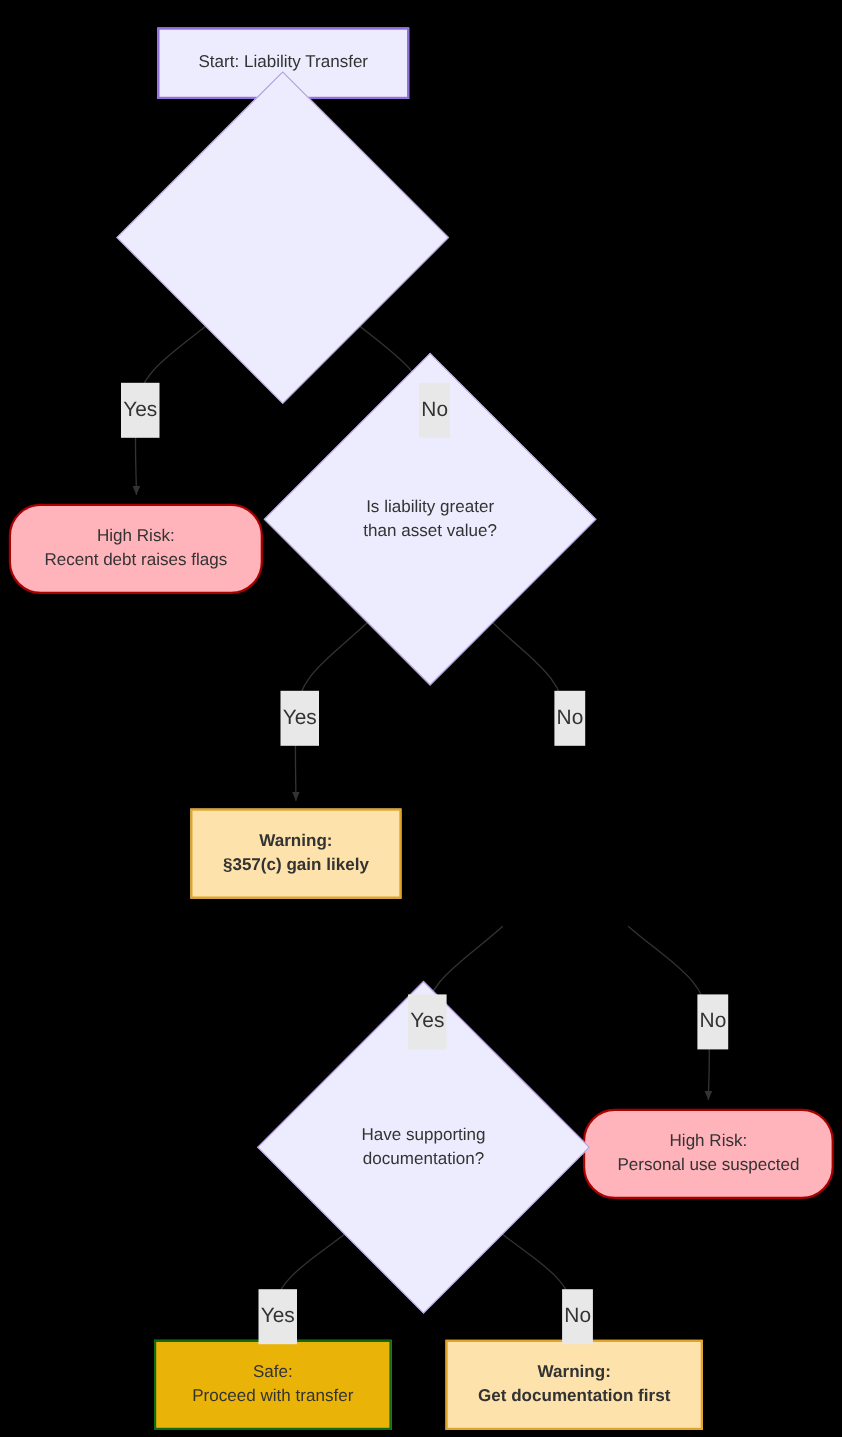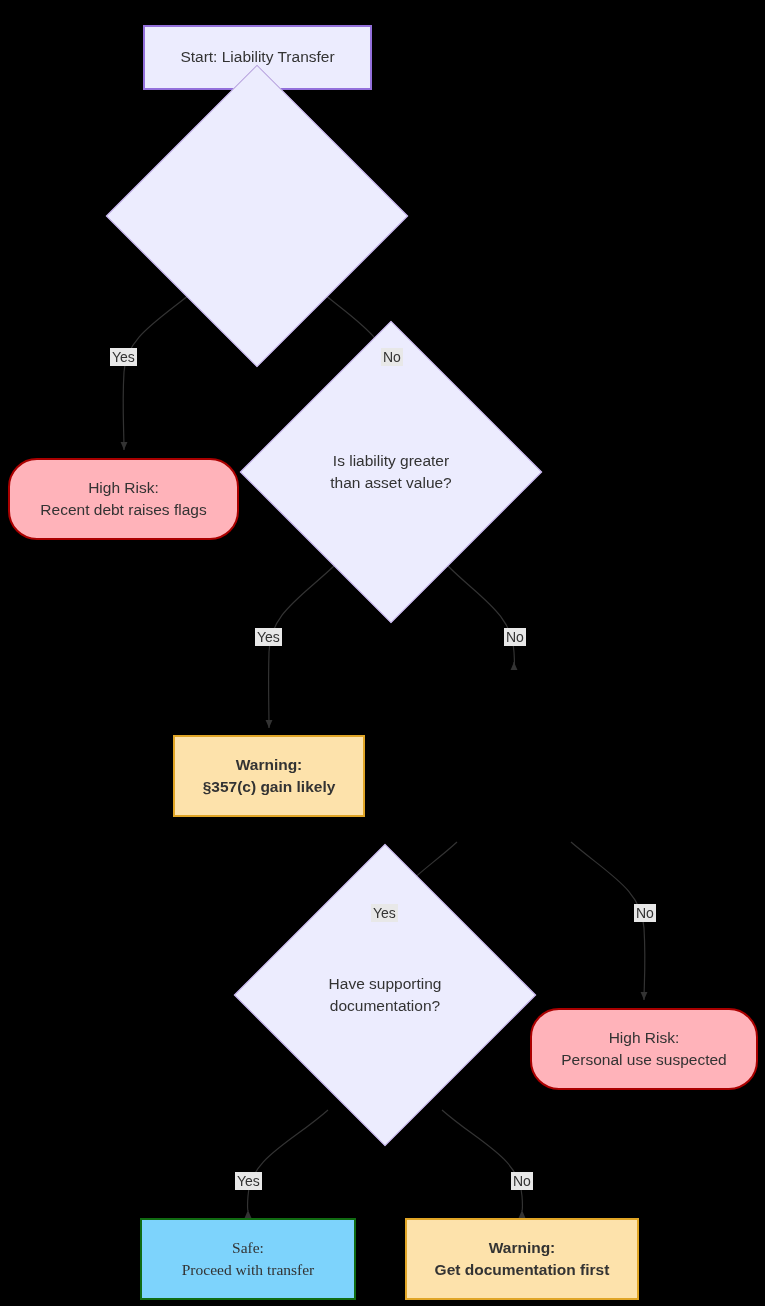--- a/index.html
+++ b/index.html
@@ -54,23 +54,22 @@
     background: #ffb3ba;
     border-color: #aa0000;
     border-radius: 29px;
   }
   .rect-warn {
     background: #fde2ab;
     border-color: #e0a526;
     font-weight: bold;
   }
   .rect-safe {
-    background: #7dd3fc;
+    background: #eab308;
     border-color: #106b12;
-    font-family: Liberation Serif, serif;
   }
   
   .diamond {
     background: transparent;
     border: none;
   }
   .diamond .dshape {
     position: absolute;
     left: 0; top: 0;
     width: 100%;
@@ -82,23 +81,23 @@
     z-index: -1;
   }
   .diamond .dtext {
     position: relative;
     z-index: 1;
   }
   .edge-label {
     position: absolute;
     background: #e8e8e8;
     color: #333333;
-    font-size: 14px;
+    font-size: 19px;
     line-height: 1.15;
-    padding: 1px 2px;
+    padding: 14px 2px;
     white-space: nowrap;
     z-index: 3;
   }
 </style>
 </head>
 <body>
 
 <div id="flowchart-root">
 
   <svg id="edge-layer" viewBox="0 0 765 1306" width="765" height="1306" xmlns="http://www.w3.org/2000/svg">
@@ -161,21 +160,21 @@
 
 
   <div class="edge-label" style="left:371px; top:904px;">Yes</div>
   <div class="edge-label" style="left:634px; top:904px;">No</div>
 
   <div class="node rect rect-risk" style="left:530px; top:1008px; width:228px; height:82px;">
     <span class="line">High Risk:</span>
     <span class="line">Personal use suspected</span>
   </div>
 
-  <div class="node diamond" style="left:278px; top:888px; width:214px; height:214px;">
+  <div class="node diamond" style="left:278px; top:936px; width:214px; height:214px;">
     <span class="dshape"></span>
     <span class="dtext">
       <span class="line">Have supporting</span>
       <span class="line">documentation?</span>
     </span>
   </div>
 
   <div class="edge-label" style="left:235px; top:1172px;">Yes</div>
   <div class="edge-label" style="left:511px; top:1172px;">No</div>
 

